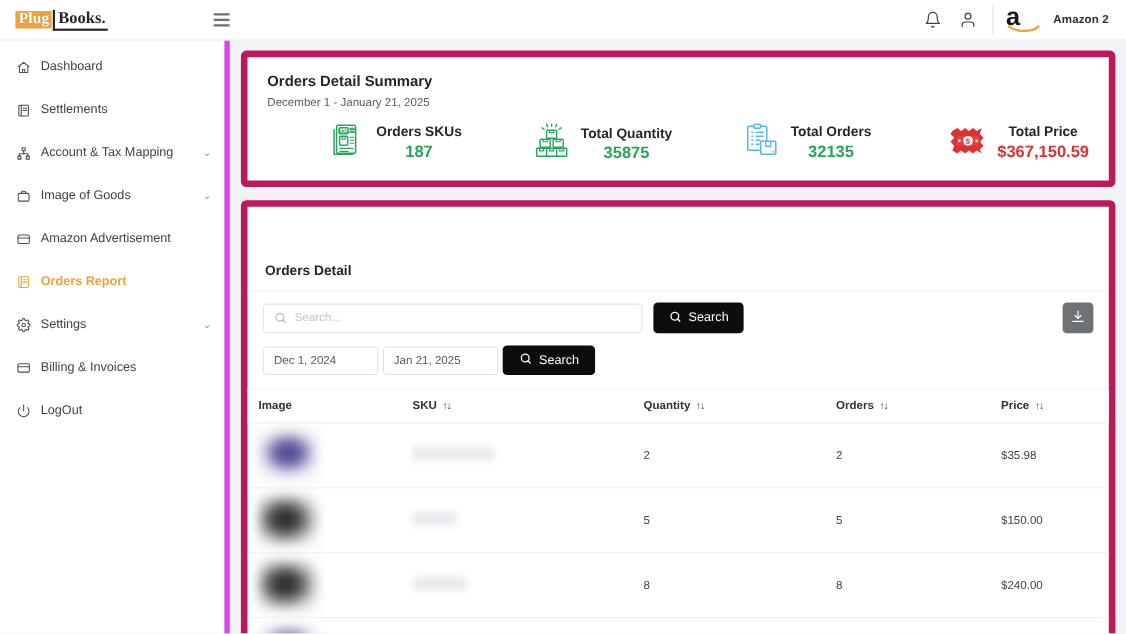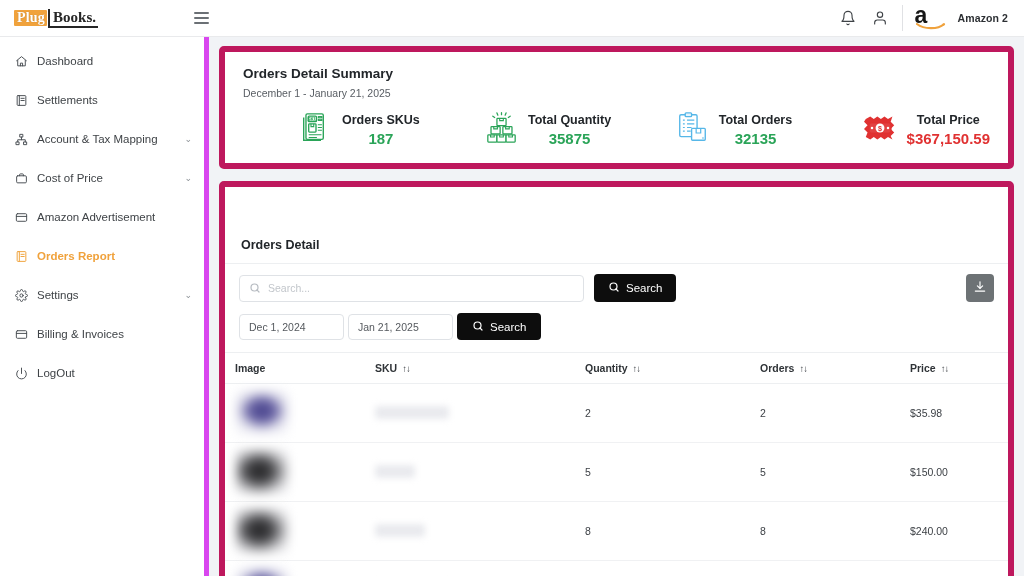--- a/index.html
+++ b/index.html
@@ -297,21 +297,21 @@
       </div>
       <div class="nav-spacer"></div>
 
       <div class="nav-item">
         <span class="nav-ico">
           <svg width="13" height="13" viewBox="0 0 24 24" fill="none" stroke="currentColor" stroke-width="1.8" stroke-linecap="round" stroke-linejoin="round">
               <rect x="3" y="7" width="18" height="13" rx="2"></rect>
               <path d="M8.5 7V5a1.5 1.5 0 0 1 1.5-1.5h4A1.5 1.5 0 0 1 15.5 5v2"></path>
             </svg>
         </span>
-        <span class="nav-lbl">Cost of Price</span>
+        <span class="nav-lbl">Image of Goods</span>
         <span class="nav-caret">⌄</span>
       </div>
       <div class="nav-spacer"></div>
 
       <div class="nav-item">
         <span class="nav-ico">
           <svg width="13" height="13" viewBox="0 0 24 24" fill="none" stroke="currentColor" stroke-width="1.8" stroke-linecap="round" stroke-linejoin="round">
               <rect x="2.5" y="5" width="19" height="14" rx="2"></rect>
               <path d="M2.5 10h19"></path>
             </svg>

